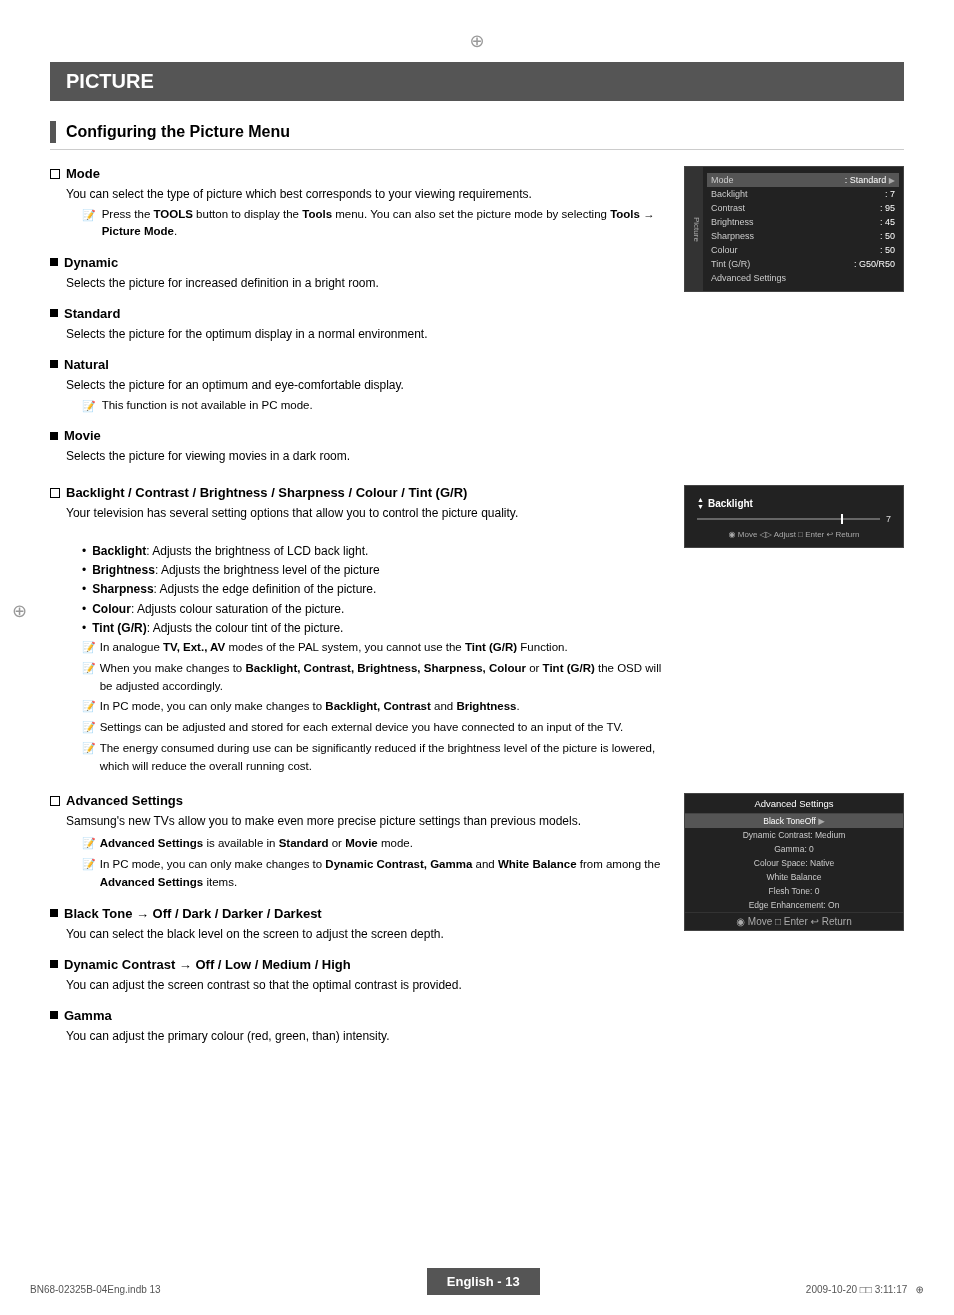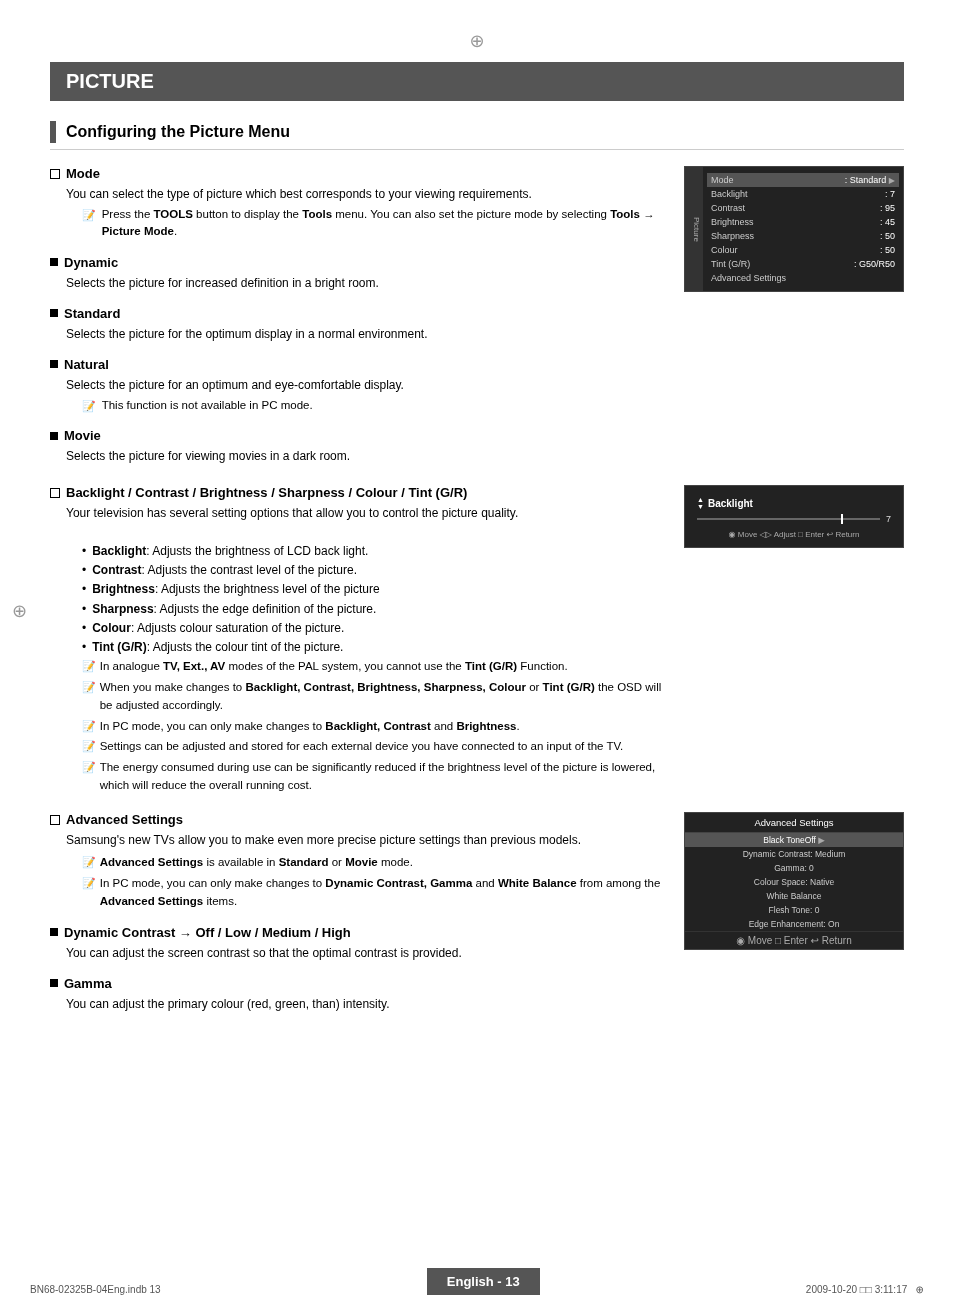--- a/index.html
+++ b/index.html
@@ -433,21 +433,20 @@
 
       <div class="topic">
         <div class="topic-heading">
           <span class="checkbox-icon"></span>
           <span>Backlight / Contrast / Brightness / Sharpness / Colour / Tint (G/R)</span>
         </div>
         <div class="topic-body">
           <div style="margin-bottom:4px;">Your television has several setting options that allow you to control the picture quality.</div>
           <ul class="bullet-list">
             <li><strong>Backlight</strong>: Adjusts the brightness of LCD back light.</li>
-            <li><strong>Contrast</strong>: Adjusts the contrast level of the picture.</li>
             <li><strong>Brightness</strong>: Adjusts the brightness level of the picture</li>
             <li><strong>Sharpness</strong>: Adjusts the edge definition of the picture.</li>
             <li><strong>Colour</strong>: Adjusts colour saturation of the picture.</li>
             <li><strong>Tint (G/R)</strong>: Adjusts the colour tint of the picture.</li>
           </ul>
           <div class="note-block">
             <div class="note-row">
               <span class="note-icon">📝</span>
               <span>In analogue <strong>TV, Ext., AV</strong> modes of the PAL system, you cannot use the <strong>Tint (G/R)</strong> Function.</span>
             </div>
@@ -510,20 +509,27 @@
               <span><strong>Advanced Settings</strong> is available in <strong>Standard</strong> or <strong>Movie</strong> mode.</span>
             </div>
             <div class="note-row">
               <span class="note-icon">📝</span>
               <span>In PC mode, you can only make changes to <strong>Dynamic Contrast, Gamma</strong> and <strong>White Balance</strong> from among the <strong>Advanced Settings</strong> items.</span>
             </div>
           </div>
         </div>
       </div>
 
+      <div class="topic">
+        <div class="topic-heading">
+          <span class="square-icon"></span>
+          <span>Black Tone → Off / Dark / Darker / Darkest</span>
+        </div>
+        <div class="topic-body">You can select the black level on the screen to adjust the screen depth.</div>
+      </div>
 
       <div class="topic">
         <div class="topic-heading">
           <span class="square-icon"></span>
           <span>Dynamic Contrast → Off / Low / Medium / High</span>
         </div>
         <div class="topic-body">You can adjust the screen contrast so that the optimal contrast is provided.</div>
       </div>
 
       <div class="topic">

